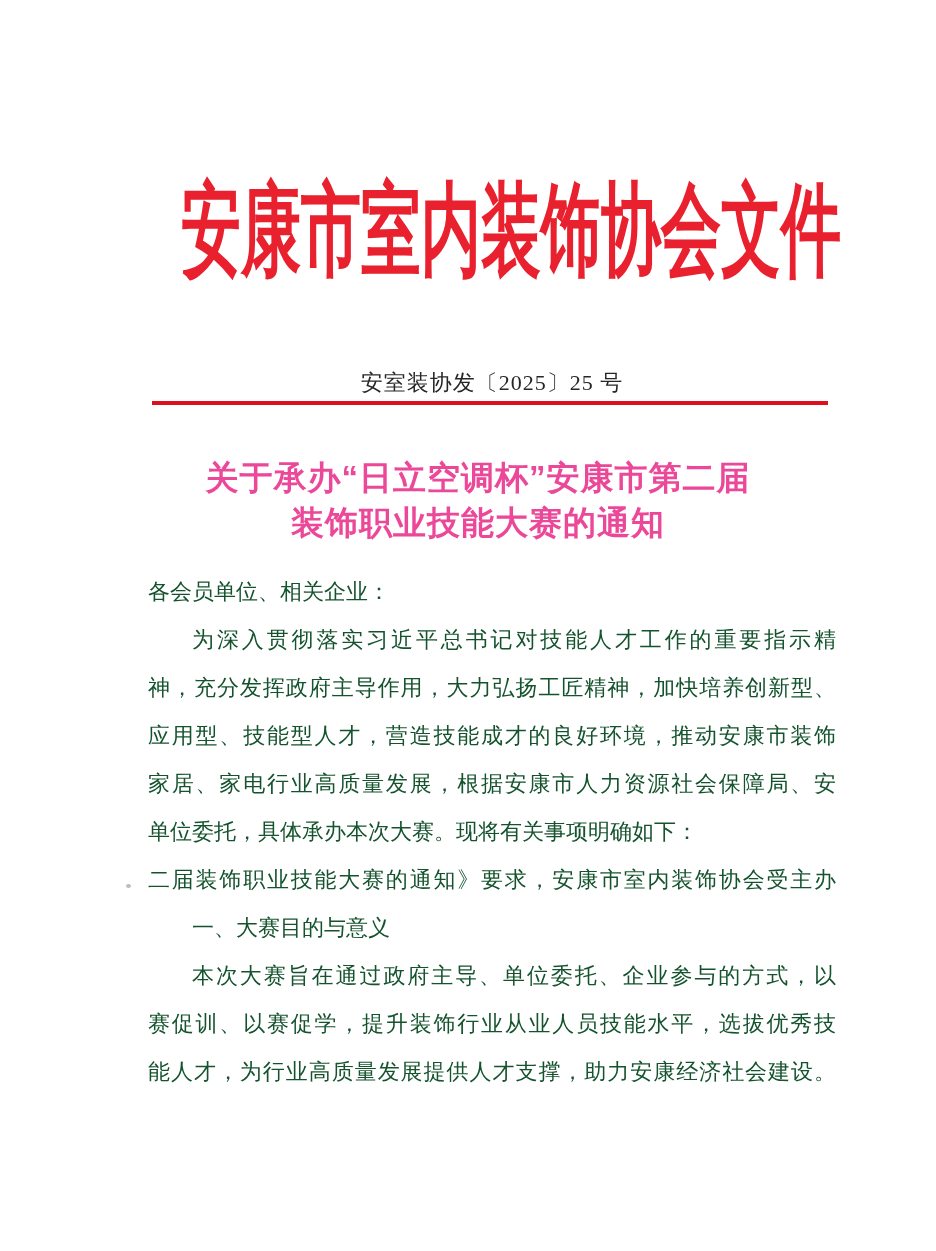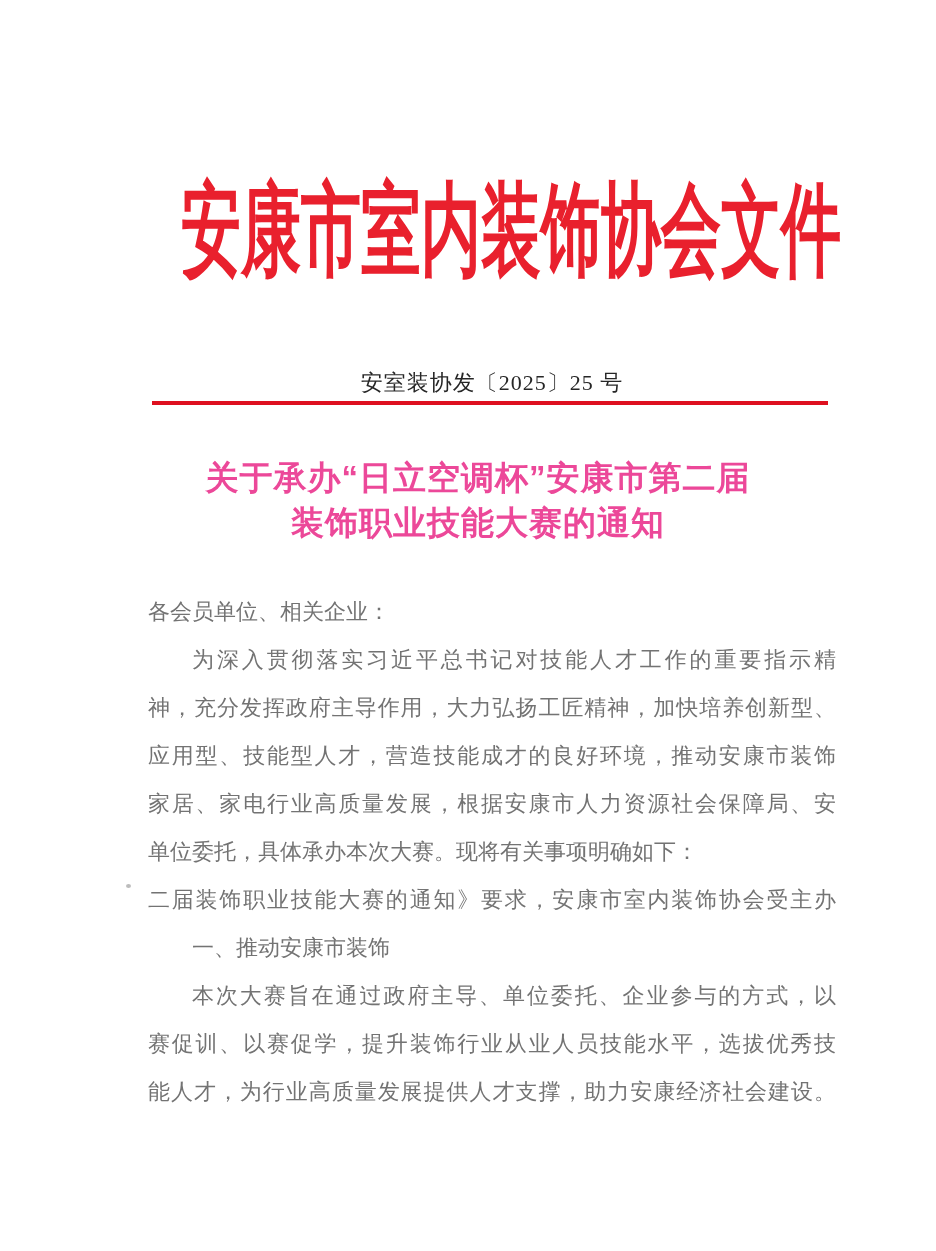--- a/index.html
+++ b/index.html
@@ -71,25 +71,25 @@
     line-height: 45px;
     font-weight: 700;
     color: #ec4899;
     letter-spacing: 1px;
     font-family: "Liberation Sans", "DejaVu Sans", sans-serif;
   }
 
   
   .body-text {
     position: absolute;
-    top: 588px;
+    top: 568px;
     left: 148px;
     width: 688px;
     font-size: 22px;
-    color: #737373;
+    color: #14532d;
   }
   .bline {
     height: 48px;
     line-height: 48px;
     overflow: hidden;
   }
   .bline.fill {
     text-align: justify;
     text-align-last: justify;
   }
@@ -128,21 +128,21 @@
   </div>
 
   <div class="body-text">
     <div class="bline">各会员单位、相关企业：</div>
     <div class="bline indent fill">为深入贯彻落实习近平总书记对技能人才工作的重要指示精</div>
     <div class="bline fill">神，充分发挥政府主导作用，大力弘扬工匠精神，加快培养创新型、</div>
     <div class="bline fill">应用型、技能型人才，营造技能成才的良好环境，推动安康市装饰</div>
     <div class="bline fill">家居、家电行业高质量发展，根据安康市人力资源社会保障局、安</div>
     <div class="bline">单位委托，具体承办本次大赛。现将有关事项明确如下：</div>
     <div class="bline fill">二届装饰职业技能大赛的通知》要求，安康市室内装饰协会受主办</div>
-    <div class="bline indent">一、推动安康市装饰</div>
+    <div class="bline indent">一、大赛目的与意义</div>
     <div class="bline indent fill">本次大赛旨在通过政府主导、单位委托、企业参与的方式，以</div>
     <div class="bline fill">赛促训、以赛促学，提升装饰行业从业人员技能水平，选拔优秀技</div>
     <div class="bline fill">能人才，为行业高质量发展提供人才支撑，助力安康经济社会建设。</div>
   </div>
 
   <div class="artifact-dot"></div>
 
 </div>
 
 </body></html>

